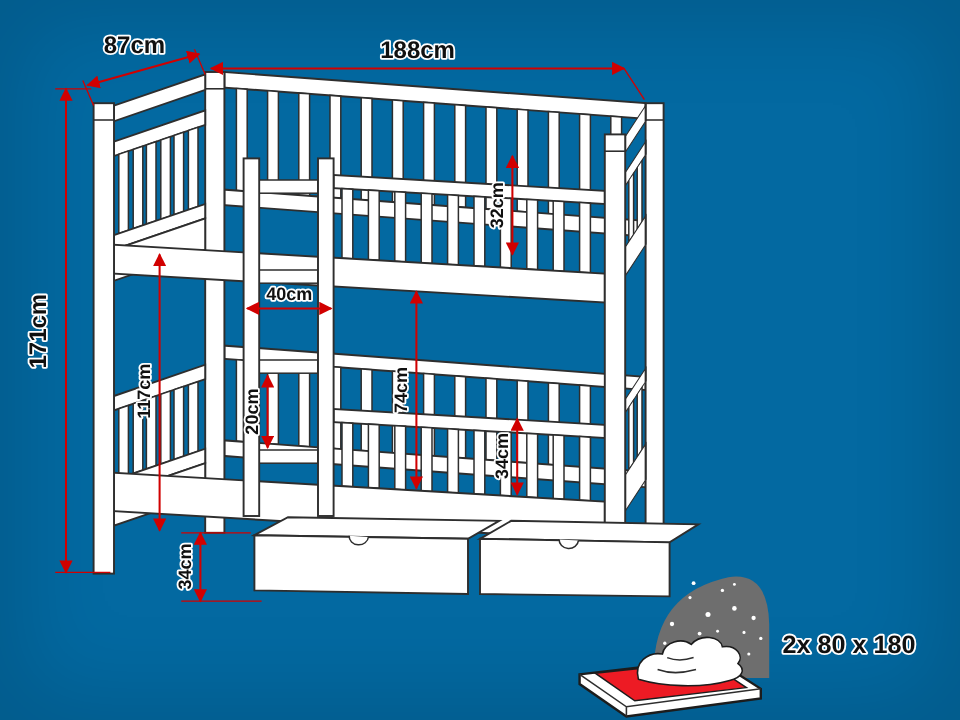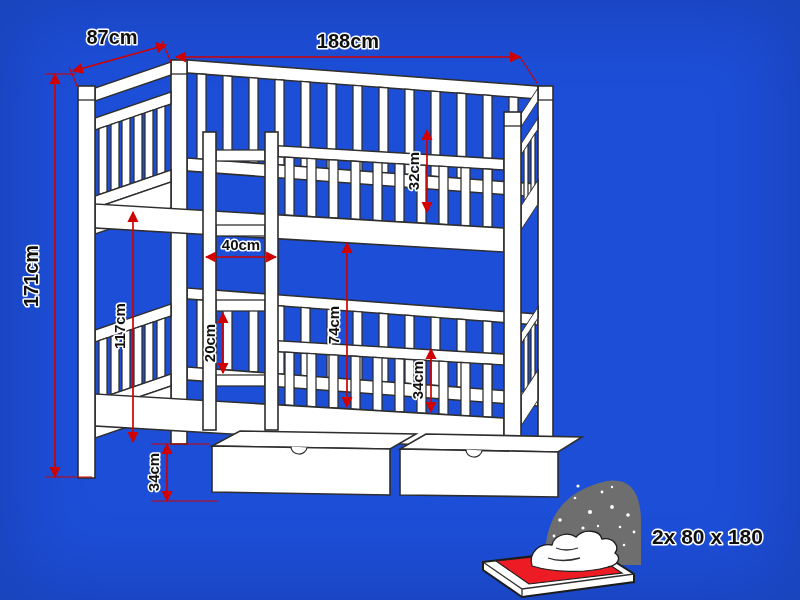--- a/index.html
+++ b/index.html
@@ -1,16 +1,16 @@
 <!DOCTYPE html>
 <html><head>
 <meta charset="utf-8">
 <style>
   html,body{margin:0;padding:0;background:#ffffff;}
-  .canvas{position:relative;width:800px;height:600px;background:#1d4ed8;
+  .canvas{position:relative;width:800px;height:600px;background:#0369a1;
           box-shadow:inset 0 0 70px 22px rgba(0,0,0,.13);overflow:hidden;}
   svg{display:block}
   .w{fill:#ffffff;stroke:#2e2e2e;stroke-width:1.6}
   .s{fill:#ffffff;stroke:#2e2e2e;stroke-width:1.25}
   .ln{stroke:#2e2e2e;stroke-width:1.3;fill:none}
   .dim{stroke:#d10000;stroke-width:1.7;fill:none}
   .ext{stroke:#d10000;stroke-width:1.1;fill:none}
   .lab{font-family:"Liberation Sans",sans-serif;font-weight:bold;font-size:15px;fill:#101010;
        paint-order:stroke;stroke:#ffffff;stroke-width:3px;stroke-linejoin:round;text-anchor:middle}
   .big{font-size:20px}

